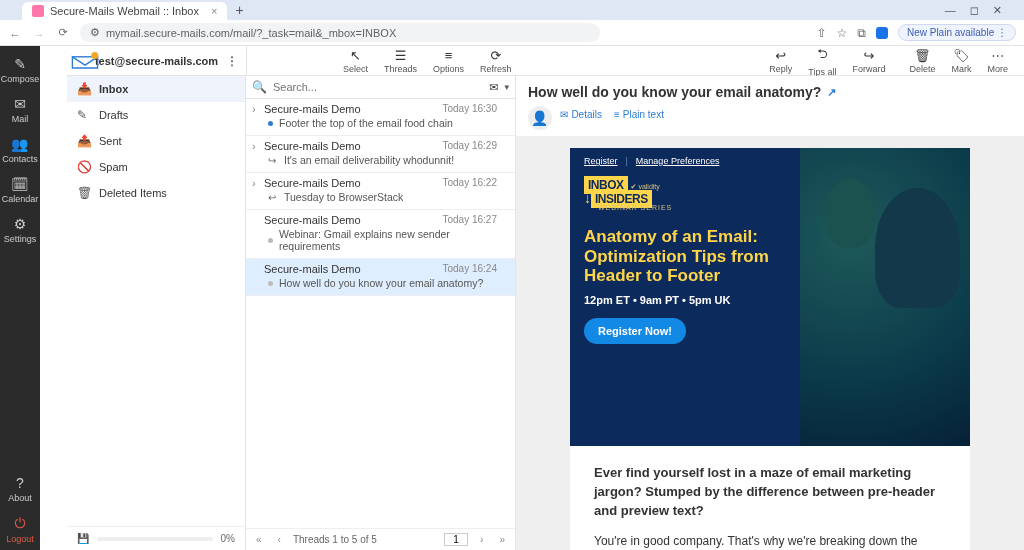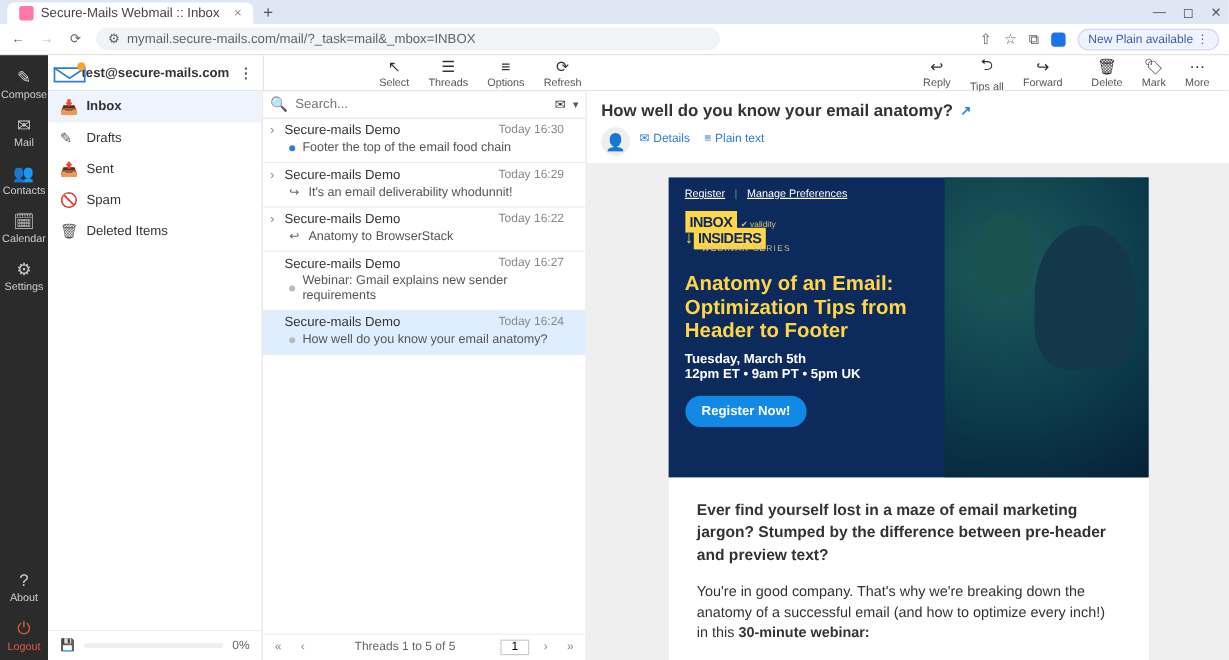--- a/index.html
+++ b/index.html
@@ -1,19 +1,19 @@
 <!DOCTYPE html>
 <html><head>
 <meta charset="utf-8">
 <style>
 * { margin: 0; padding: 0; box-sizing: border-box; font-family: -apple-system, BlinkMacSystemFont, "Segoe UI", Arial, sans-serif; }
 body { width: 1024px; height: 550px; overflow: hidden; background: #fff; font-size: 11px; color: #333; }
 
 
-.browser-top { height: 20px; background: #dfe7f5; display: flex; align-items: center; padding: 0 6px; font-size: 11px; color: #444; }
+.browser-top { height: 20px; background: #dfe7f5; display: flex; align-items: center; padding: 0 22px; font-size: 11px; color: #444; }
 .tab { background: #fff; border-radius: 6px 6px 0 0; padding: 3px 10px; display: flex; align-items: center; gap: 6px; height: 18px; margin-top: 2px; }
 .tab-favicon { width: 12px; height: 12px; background: #f7a; border-radius: 2px; display:inline-block; }
 .tab-plus { margin-left: 8px; font-size: 14px; color: #555; }
 .win-controls { margin-left: auto; display: flex; gap: 14px; font-size: 11px; color: #555; }
 
 .addr-bar { height: 26px; background: #fff; border-bottom: 1px solid #e3e3e3; display: flex; align-items: center; padding: 0 8px; gap: 10px; font-size: 11px; color: #5f6368; }
 .nav-btn { width: 14px; text-align: center; color: #5f6368; }
 .url-pill { flex: 1; background: #f1f3f4; border-radius: 12px; padding: 3px 10px; display: flex; align-items: center; gap: 6px; color: #5f6368; font-size: 11px; max-width: 520px; }
 .addr-right { margin-left: auto; display: flex; align-items: center; gap: 10px; }
 .addr-icon { color: #5f6368; font-size: 12px; }
@@ -21,21 +21,21 @@
 .avatar-pill { width: 12px; height: 12px; background: #1a73e8; border-radius: 3px; display:inline-block; }
 
 
 .sidebar { width: 40px; background: #2b2b2b; color: #ccc; display: flex; flex-direction: column; align-items: center; padding-top: 4px; }
 .sidebar-item { width: 100%; padding: 6px 0; display: flex; flex-direction: column; align-items: center; gap: 2px; font-size: 9px; cursor: pointer; }
 .sidebar-item .ico { font-size: 14px; }
 .sidebar-spacer { flex: 1; }
 .sidebar-item.logout { color: #e25b44; }
 
 
-.content { flex: 1; display: flex; flex-direction: column; }
+.content { flex: 1; display: flex; flex-direction: column; margin-left: 27px; }
 .acct-row { height: 30px; display: flex; border-bottom: 1px solid #e4e4e4; }
 .logo-svg { width: 28px; height: 20px; }
 .acct-cell { width: 179px; display: flex; align-items: center; justify-content: center; font-weight: bold; font-size: 11px; border-right: 1px solid #e4e4e4; position: relative; }
 .acct-menu { position: absolute; right: 8px; font-size: 12px; color: #666; }
 .toolbar { flex: 1; display: flex; align-items: center; padding: 0 8px; gap: 0; }
 .tool-btn { display: flex; flex-direction: column; align-items: center; justify-content: center; padding: 2px 8px; font-size: 9px; color: #555; gap: 1px; cursor: pointer; }
 .tool-btn .ico { font-size: 13px; color: #333; }
 .toolbar-spacer { flex: 1; }
 
 .panes { flex: 1; display: flex; overflow: hidden; }
@@ -78,21 +78,21 @@
 .ext-ico { color:#2e7cd6; font-size:11px; }
 .pv-meta { display:flex; gap:8px; margin-top:6px; font-size:10.5px; color:#666; align-items:flex-start; }
 .pv-avatar { width:24px; height:24px; border-radius:50%; background:#eee; display:flex; align-items:center; justify-content:center; color:#bbb; font-size:14px; flex-shrink:0; }
 .from-line a.name { color:#2e7cd6; text-decoration:none; }
 .from-line a.email { color:#2aa745; text-decoration:none; }
 .pv-links { display:flex; gap:12px; margin-top:3px; font-size:10px; }
 .pv-links a { color:#2e7cd6; text-decoration:none; display:flex; align-items:center; gap:3px; }
 
 .pv-body { flex:1; overflow:auto; background:#efefef; padding: 12px 30px; }
 .email-card { width: 400px; margin: 0 auto; background:#fff; }
-.hero { background:#0c2a5b; color:#fff; position:relative; height: 250px; overflow:hidden; }
+.hero { background:#0c2a5b; color:#fff; position:relative; height: 298px; overflow:hidden; }
 .hero-top { display:flex; gap:8px; font-size:9px; padding:8px 14px; }
 .hero-top a { color:#fff; text-decoration:underline; }
 .hero-sep { color:#6a84b0; }
 .hero-people { position:absolute; right:0; top:0; bottom:0; width:170px; background: radial-gradient(circle at 30% 30%, #1e5a5a, #0b3a4a 60%, #062038); }
 .person1 { position:absolute; right:95px; top:30px; width:50px; height:70px; background:#1b5250; border-radius:50% 50% 40% 40%; }
 .person2 { position:absolute; right:10px; top:40px; width:85px; height:120px; background:#12384a; border-radius:50% 50% 30% 30%; }
 .brand { padding: 4px 14px; display:flex; align-items:center; gap:6px; }
 .brand-box { background:#ffd54a; color:#0c2a5b; font-weight:900; font-size:12px; padding:2px 4px; letter-spacing: -0.5px; }
 .brand-sub { font-size:7px; color:#d7c27a; letter-spacing:1px; margin-left:14px; margin-top:-2px; }
 .hero-title { padding: 12px 14px 0; font-size: 17px; font-weight:900; color:#ffd54a; line-height:1.15; max-width: 230px; }
@@ -292,21 +292,21 @@
             </div>
         </div>
         <div class="thread">
           <div class="thread-head">
               <span class="expand">›</span>
               <span class="sender">Secure-mails Demo</span>
               <span class="ttime">Today 16:22</span>
             </div>
           <div class="subject-row">
               <span class="subject-ico">↩</span>
-              <span>Anatomy to BrowserStack</span>
+              <span>Tuesday to BrowserStack</span>
             </div>
         </div>
         <div class="thread">
           <div class="thread-head">
               <span class="expand"></span>
               <span class="sender">Secure-mails Demo</span>
               <span class="ttime">Today 16:27</span>
             </div>
           <div class="subject-row">
               <span class="dot grey"></span>
@@ -321,21 +321,21 @@
             </div>
           <div class="subject-row">
               <span class="dot grey"></span>
               <span>How well do you know your email anatomy?</span>
             </div>
         </div>
 
         <div class="msglist-foot">
           <span class="page-btn">«</span>
           <span class="page-btn">‹</span>
-          <span style="flex:1;text-align:center;">Threads 1 to 5 of 5</span>
+          <span style="flex:1;">Threads 1 to 5 of 5</span>
           <input class="page-input" value="1" style="">
           <span class="page-btn">›</span>
           <span class="page-btn">»</span>
         </div>
       </div>
 
       <div class="preview">
         <div class="pv-head">
           <div class="pv-subject">
             <span>How well do you know your email anatomy?</span>
@@ -372,21 +372,20 @@
               </div>
               <div class="brand">
                 <div>
                   <div><span class="brand-box">INBOX</span> <span style="font-size:7px;color:#d7c27a;">✔ validity</span></div>
                   <div style="margin-top:-2px;"><span style="color:#ffd54a;font-size:14px;">↓</span><span class="brand-box">INSIDERS</span></div>
                   <div class="brand-sub">WEBINAR SERIES</div>
                 </div>
               </div>
               <div class="hero-title">Anatomy of an Email: Optimization Tips from Header to Footer</div>
               <div class="hero-date">
-                <div>Tuesday, March 5th</div>
                 <div>12pm ET • 9am PT • 5pm UK</div>
               </div>
               <button class="hero-cta">Register Now!</button>
             </div>
             <div class="email-text">
               <div class="lede">Ever find yourself lost in a maze of email marketing jargon? Stumped by the difference between pre-header and preview text?</div>
               <div><span>You're in good company. That's why we're breaking down the anatomy of a successful email (and how to optimize every inch!) in this </span><b>30-minute webinar:</b></div>
             </div>
           </div>
         </div>

